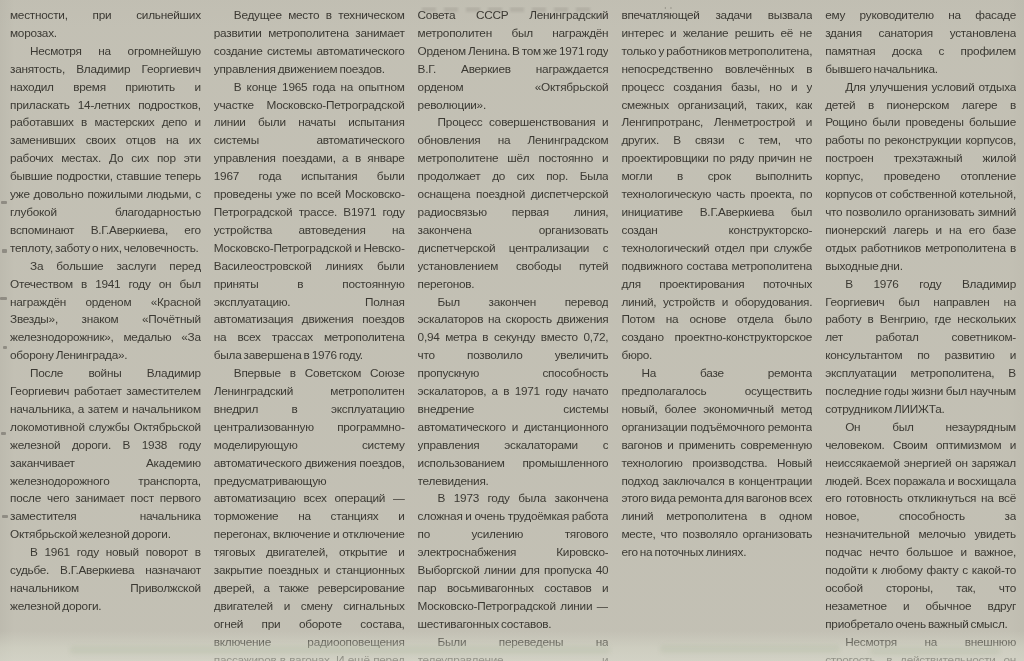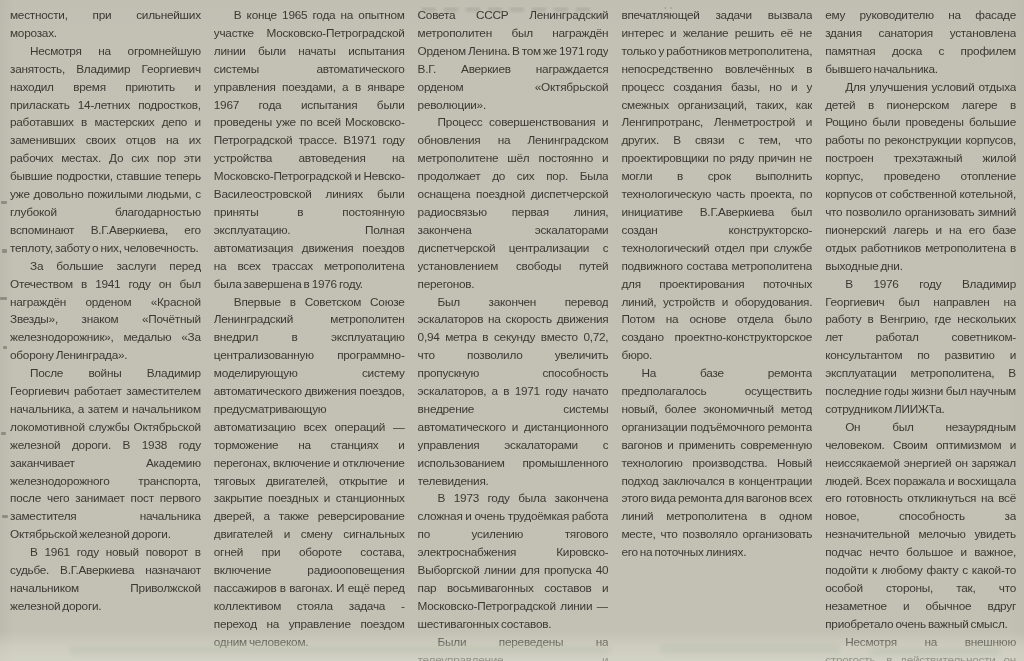--- a/index.html
+++ b/index.html
@@ -52,27 +52,28 @@
 
 <div class="page">
   <div class="col">
       <p class="cont">местности, при сильнейших морозах.</p>
       <p>Несмотря на огромнейшую занятость, Владимир Георгиевич находил время приютить и приласкать 14-летних подростков, работавших в мастерских депо и заменивших своих отцов на их рабочих местах. До сих пор эти бывшие подростки, ставшие теперь уже довольно пожилыми людьми, с глубокой благодарностью вспоминают В.Г.Аверкиева, его теплоту, заботу о них, человечность.</p>
       <p>За большие заслуги перед Отечеством в 1941 году он был награждён орденом «Красной Звезды», знаком «Почётный железнодорожник», медалью «За оборону Ленинграда».</p>
       <p>После войны Владимир Георгиевич работает заместителем начальника, а затем и начальником локомотивной службы Октябрьской железной дороги. В 1938 году заканчивает Академию железнодорожного транспорта, после чего занимает пост первого заместителя начальника Октябрьской железной дороги.</p>
       <p>В 1961 году новый поворот в судьбе. В.Г.Аверкиева назначают начальником Приволжской железной дороги.</p>
     </div>
   <div class="col">
+      <p>Ведущее место в техническом развитии метрополитена занимает создание системы автоматического управления движением поездов.</p>
       <p>В конце 1965 года на опытном участке Московско-Петроградской линии были начаты испытания системы автоматического управления поездами, а в январе 1967 года испытания были проведены уже по всей Московско-Петроградской трассе. В1971 году устройства автоведения на Московско-Петроградской и Невско-Василеостровской линиях были приняты в постоянную эксплуатацию. Полная автоматизация движения поездов на всех трассах метрополитена была завершена в 1976 году.</p>
       <p>Впервые в Советском Союзе Ленинградский метрополитен внедрил в эксплуатацию централизованную программно-моделирующую систему автоматического движения поездов, предусматривающую автоматизацию всех операций — торможение на станциях и перегонах, включение и отключение тяговых двигателей, открытие и закрытие поездных и станционных дверей, а также реверсирование двигателей и смену сигнальных огней при обороте состава, включение радиооповещения пассажиров в вагонах. И ещё перед коллективом стояла задача - переход на управление поездом одним человеком.</p>
     </div>
   <div class="col">
       <div class="top-smudge"></div>
       <p class="cont">Совета СССР Ленинградский метрополитен был награждён Орденом Ленина. В том же 1971 году В.Г. Аверкиев награждается орденом «Октябрьской революции».</p>
-      <p>Процесс совершенствования и обновления на Ленинградском метрополитене шёл постоянно и продолжает до сих пор. Была оснащена поездной диспетчерской радиосвязью первая линия, закончена эскалаторами диспетчерской централизации с установлением свободы путей перегонов.</p>
+      <p>Процесс совершенствования и обновления на Ленинградском метрополитене шёл постоянно и продолжает до сих пор. Была оснащена поездной диспетчерской радиосвязью первая линия, закончена организовать диспетчерской централизации с установлением свободы путей перегонов.</p>
       <p>Был закончен перевод эскалаторов на скорость движения 0,94 метра в секунду вместо 0,72, что позволило увеличить пропускную способность эскалаторов, а в 1971 году начато внедрение системы автоматического и дистанционного управления эскалаторами с использованием промышленного телевидения.</p>
       <p>В 1973 году была закончена сложная и очень трудоёмкая работа по усилению тягового электроснабжения Кировско-Выборгской линии для пропуска 40 пар восьмивагонных составов и Московско-Петроградской линии —шестивагонных составов.</p>
       <p>Были переведены на телеуправление и телесигнализацию санитарно-технические устройства Кировско-Выборгской и Московско-Петроградской линий. Внедрение устройств телемеханики явилось первым этапом в создании системы автоматического регулирования воздушной среды тоннелей и станций метрополитена на базе ЭВМ.</p>
     </div>
   <div class="col">
       <p class="ghost-line">завода. Постановка такой</p>
       <p class="cont">впечатляющей задачи вызвала интерес и желание решить её не только у работников метрополитена, непосредственно вовлечённых в процесс создания базы, но и у смежных организаций, таких, как Ленгипротранс, Ленметрострой и других. В связи с тем, что проектировщики по ряду причин не могли в срок выполнить технологическую часть проекта, по инициативе В.Г.Аверкиева был создан конструкторско-технологический отдел при службе подвижного состава метрополитена для проектирования поточных линий, устройств и оборудования. Потом на основе отдела было создано проектно-конструкторское бюро.</p>
       <p>На базе ремонта предполагалось осуществить новый, более экономичный метод организации подъёмочного ремонта вагонов и применить современную технологию производства. Новый подход заключался в концентрации этого вида ремонта для вагонов всех линий метрополитена в одном месте, что позволяло организовать его на поточных линиях.</p>
     </div>
   <div class="col">

